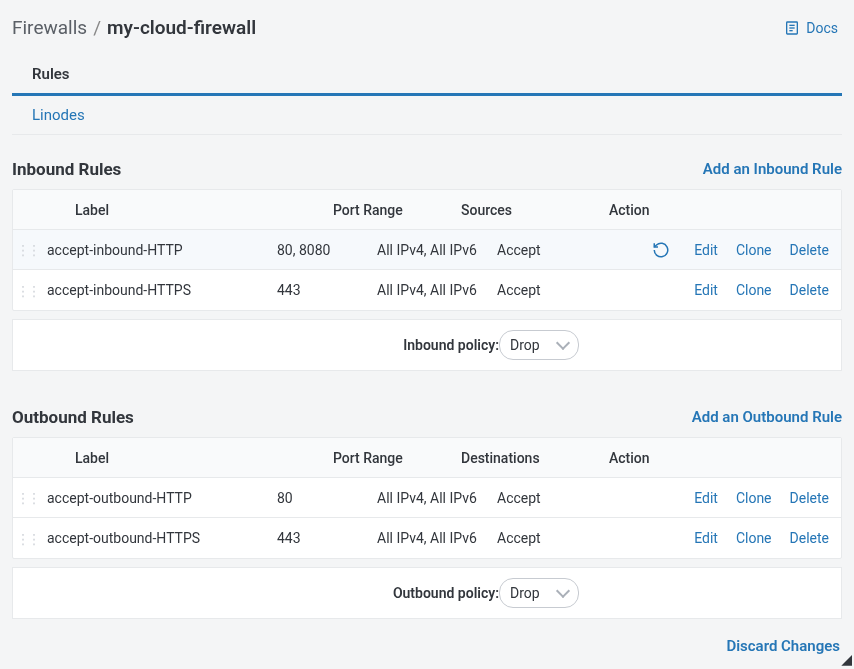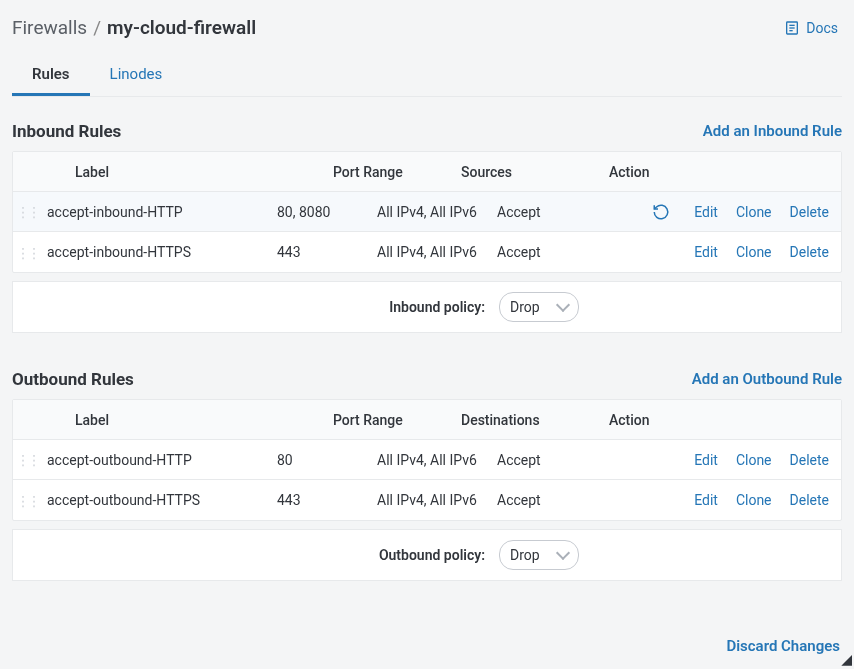--- a/index.html
+++ b/index.html
@@ -11,42 +11,42 @@
     overflow: hidden;
     color: #32363c;
     position: relative;
   }
   .page { padding: 16px 12px 12px 12px; }
   .breadcrumb { font-size: 19px; color: #5b6067; margin-bottom: 16px; display:flex; align-items:center; gap:6px;}
   .breadcrumb .root { font-weight: 400; }
   .breadcrumb .slash { color: #888; }
   .breadcrumb .current { color: #32363c; font-weight: 600; }
   .docs-link { position: absolute; top: 20px; right: 16px; color: #2576b6; font-size: 14px; display:flex; align-items:center; gap:6px; cursor:pointer;}
-  .tabs { display: flex; border-bottom: 1px solid #e7e9eb; margin-bottom: 24px; }
+  .tabs { display: flex; border-bottom: 1px solid #e7e9eb; margin-bottom: 24px; flex-direction: column; }
   .tab { padding: 10px 20px 10px 20px; font-size: 15px; cursor: pointer; }
   .tab.active { color: #32363c; font-weight: 600; border-bottom: 3px solid #2576b6; }
   .tab.inactive { color: #2576b6; font-weight: 400; }
   .section-head { display: flex; justify-content: space-between; align-items: center; margin-bottom: 10px; }
   .section-title { font-size: 17px; font-weight: 700; color: #32363c; }
   .add-link { color: #2576b6; font-size: 15px; font-weight: 600; cursor: pointer; }
   .table { width: 100%; background: #fff; border: 1px solid #e7e9eb; border-radius: 2px; }
   .row { display: flex; align-items: center; border-bottom: 1px solid #e7e9eb; min-height: 40px; }
   .row:last-child { border-bottom: none; }
   .header-row { background: #f9fafb; font-size: 14px; color: #32363c; font-weight:500;gap:28px;}
   .drag-col { width: 28px; display:flex; align-items:center; justify-content:center; color:#c7cbd1;}
   .col-label    { flex: 0 0 230px; padding: 10px 6px; font-size: 14px;}
   .col-port     { flex: 0 0 100px; padding: 10px 6px; font-size: 14px;}
   .col-src      { flex: 0 0 120px; padding: 10px 6px; font-size: 14px;}
   .col-action   { flex: 0 0 100px; padding: 10px 6px; font-size: 14px;}
   .col-ops      { flex: 1; display:flex; justify-content:flex-end; align-items:center; gap:18px; padding-right:12px;}
   .op-link { color:#2576b6; font-size:14px; cursor:pointer;}
   .undo-icon { color:#2576b6; font-size:16px; margin-right:6px; cursor:pointer; display:inline-flex;}
   .row.hover { background:#f6f9fc;}
   .policy-row { display:flex; justify-content:flex-end; align-items:center; background:#fff; border:1px solid #e7e9eb; margin-top:8px; padding:10px 12px 10px 10px; gap:14px;}
-  .pol-group { display:flex; align-items:center; gap:14px; margin-right:250px;}
+  .pol-group { display:flex; align-items:center; margin-right:250px;}
   .policy-label { font-size:14px; font-weight:600;}
   .dropdown { border:1px solid #c7cbd1; border-radius:14px; padding:6px 34px 6px 10px; font-size:14px; min-width:80px; position:relative; background:#fff;}
   .dropdown::after { content:""; position:absolute; right:10px; top:50%; width:8px; height:8px; border-right:2px solid #aab0b8; border-bottom:2px solid #aab0b8; transform:translateY(-70%) rotate(45deg);}
   .section-gap { height: 36px;}
   .footer { position:absolute; bottom:14px; right:14px; display:flex; gap:24px; align-items:center;}
   .discard { color:#2576b6; font-size:15px; font-weight:600; cursor:pointer;}
   .save-btn { background:#3683dc; color:#fff; font-size:15px; font-weight:600; padding:10px 18px; border-radius:2px; border:none; cursor:pointer; outline:3px solid #e04b27; outline-offset:0;}
   .drag-dots::before { content:"⋮⋮"; letter-spacing:-3px; font-size:14px; color:#cfd3d9;}
   svg.icon { width:16px; height:16px; }
   .cursor-arrow { position:absolute; bottom:2px; right:2px; font-size:14px;}

